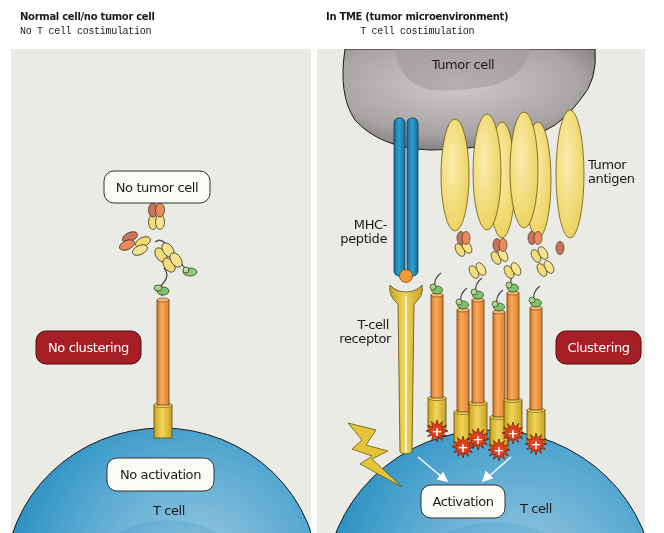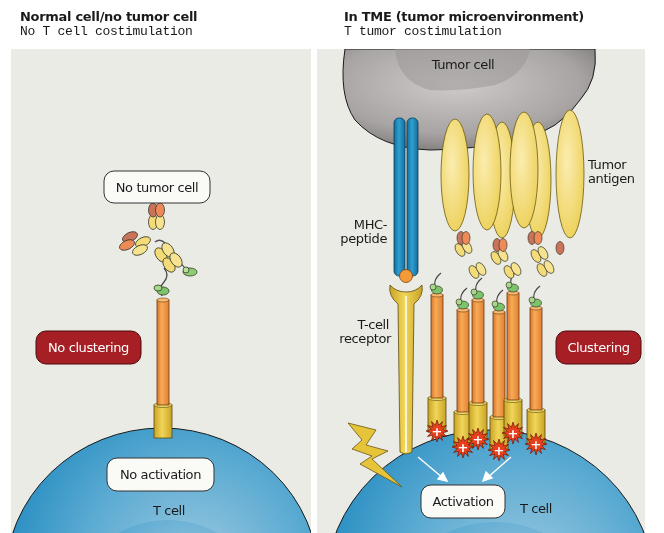--- a/index.html
+++ b/index.html
@@ -1,36 +1,36 @@
 <!DOCTYPE html>
 <html><head>
 <meta charset="utf-8">
 <style>
   html,body{margin:0;padding:0;background:#fff;}
   body{width:664px;height:533px;position:relative;overflow:hidden;font-family:"DejaVu Sans","Liberation Sans",sans-serif;}
-  .hdr{position:absolute;font-size:13px;line-height:15px;color:#1a1a1a;letter-spacing:-0.3px;}
+  .hdr{position:absolute;font-size:10px;line-height:15px;color:#1a1a1a;letter-spacing:-0.3px;}
   .hdr b{font-weight:bold;display:block;}
   .hdr span{display:block;font-family:Liberation Mono, monospace;}
   #h-left{left:20px;top:9px;}
-  #h-right{left:344px;top:9px;}
+  #h-right{left:326px;top:9px;text-align:center;}
   svg{position:absolute;left:0;top:0;}
   .lbl{font-family:"DejaVu Sans","Liberation Sans",sans-serif;font-size:13px;fill:#1a1a1a;letter-spacing:-0.4px;}
   .pill-t{font-family:"DejaVu Sans","Liberation Sans",sans-serif;font-size:13px;fill:#1a1a1a;letter-spacing:-0.4px;}
   .red-t{font-family:"DejaVu Sans","Liberation Sans",sans-serif;font-size:13px;fill:#fff;letter-spacing:-0.4px;}
 </style>
 </head>
 <body>
 
 <div class="hdr" id="h-left">
   <b>Normal cell/no tumor cell</b>
   <span>No T cell costimulation</span>
 </div>
 <div class="hdr" id="h-right">
   <b>In TME (tumor microenvironment)</b>
-  <span>T tumor costimulation</span>
+  <span>T cell costimulation</span>
 </div>
 
 <svg width="664" height="533" viewBox="0 0 664 533">
   <defs>
     <radialGradient id="tcellGrad" cx="0.6" cy="0.45" r="0.6">
       <stop offset="0" stop-color="#9cc9e0"></stop>
       <stop offset="0.6" stop-color="#5aaad2"></stop>
       <stop offset="1" stop-color="#2a8fc2"></stop>
     </radialGradient>
     <radialGradient id="tcellInner" cx="0.6" cy="0.4" r="0.6">

